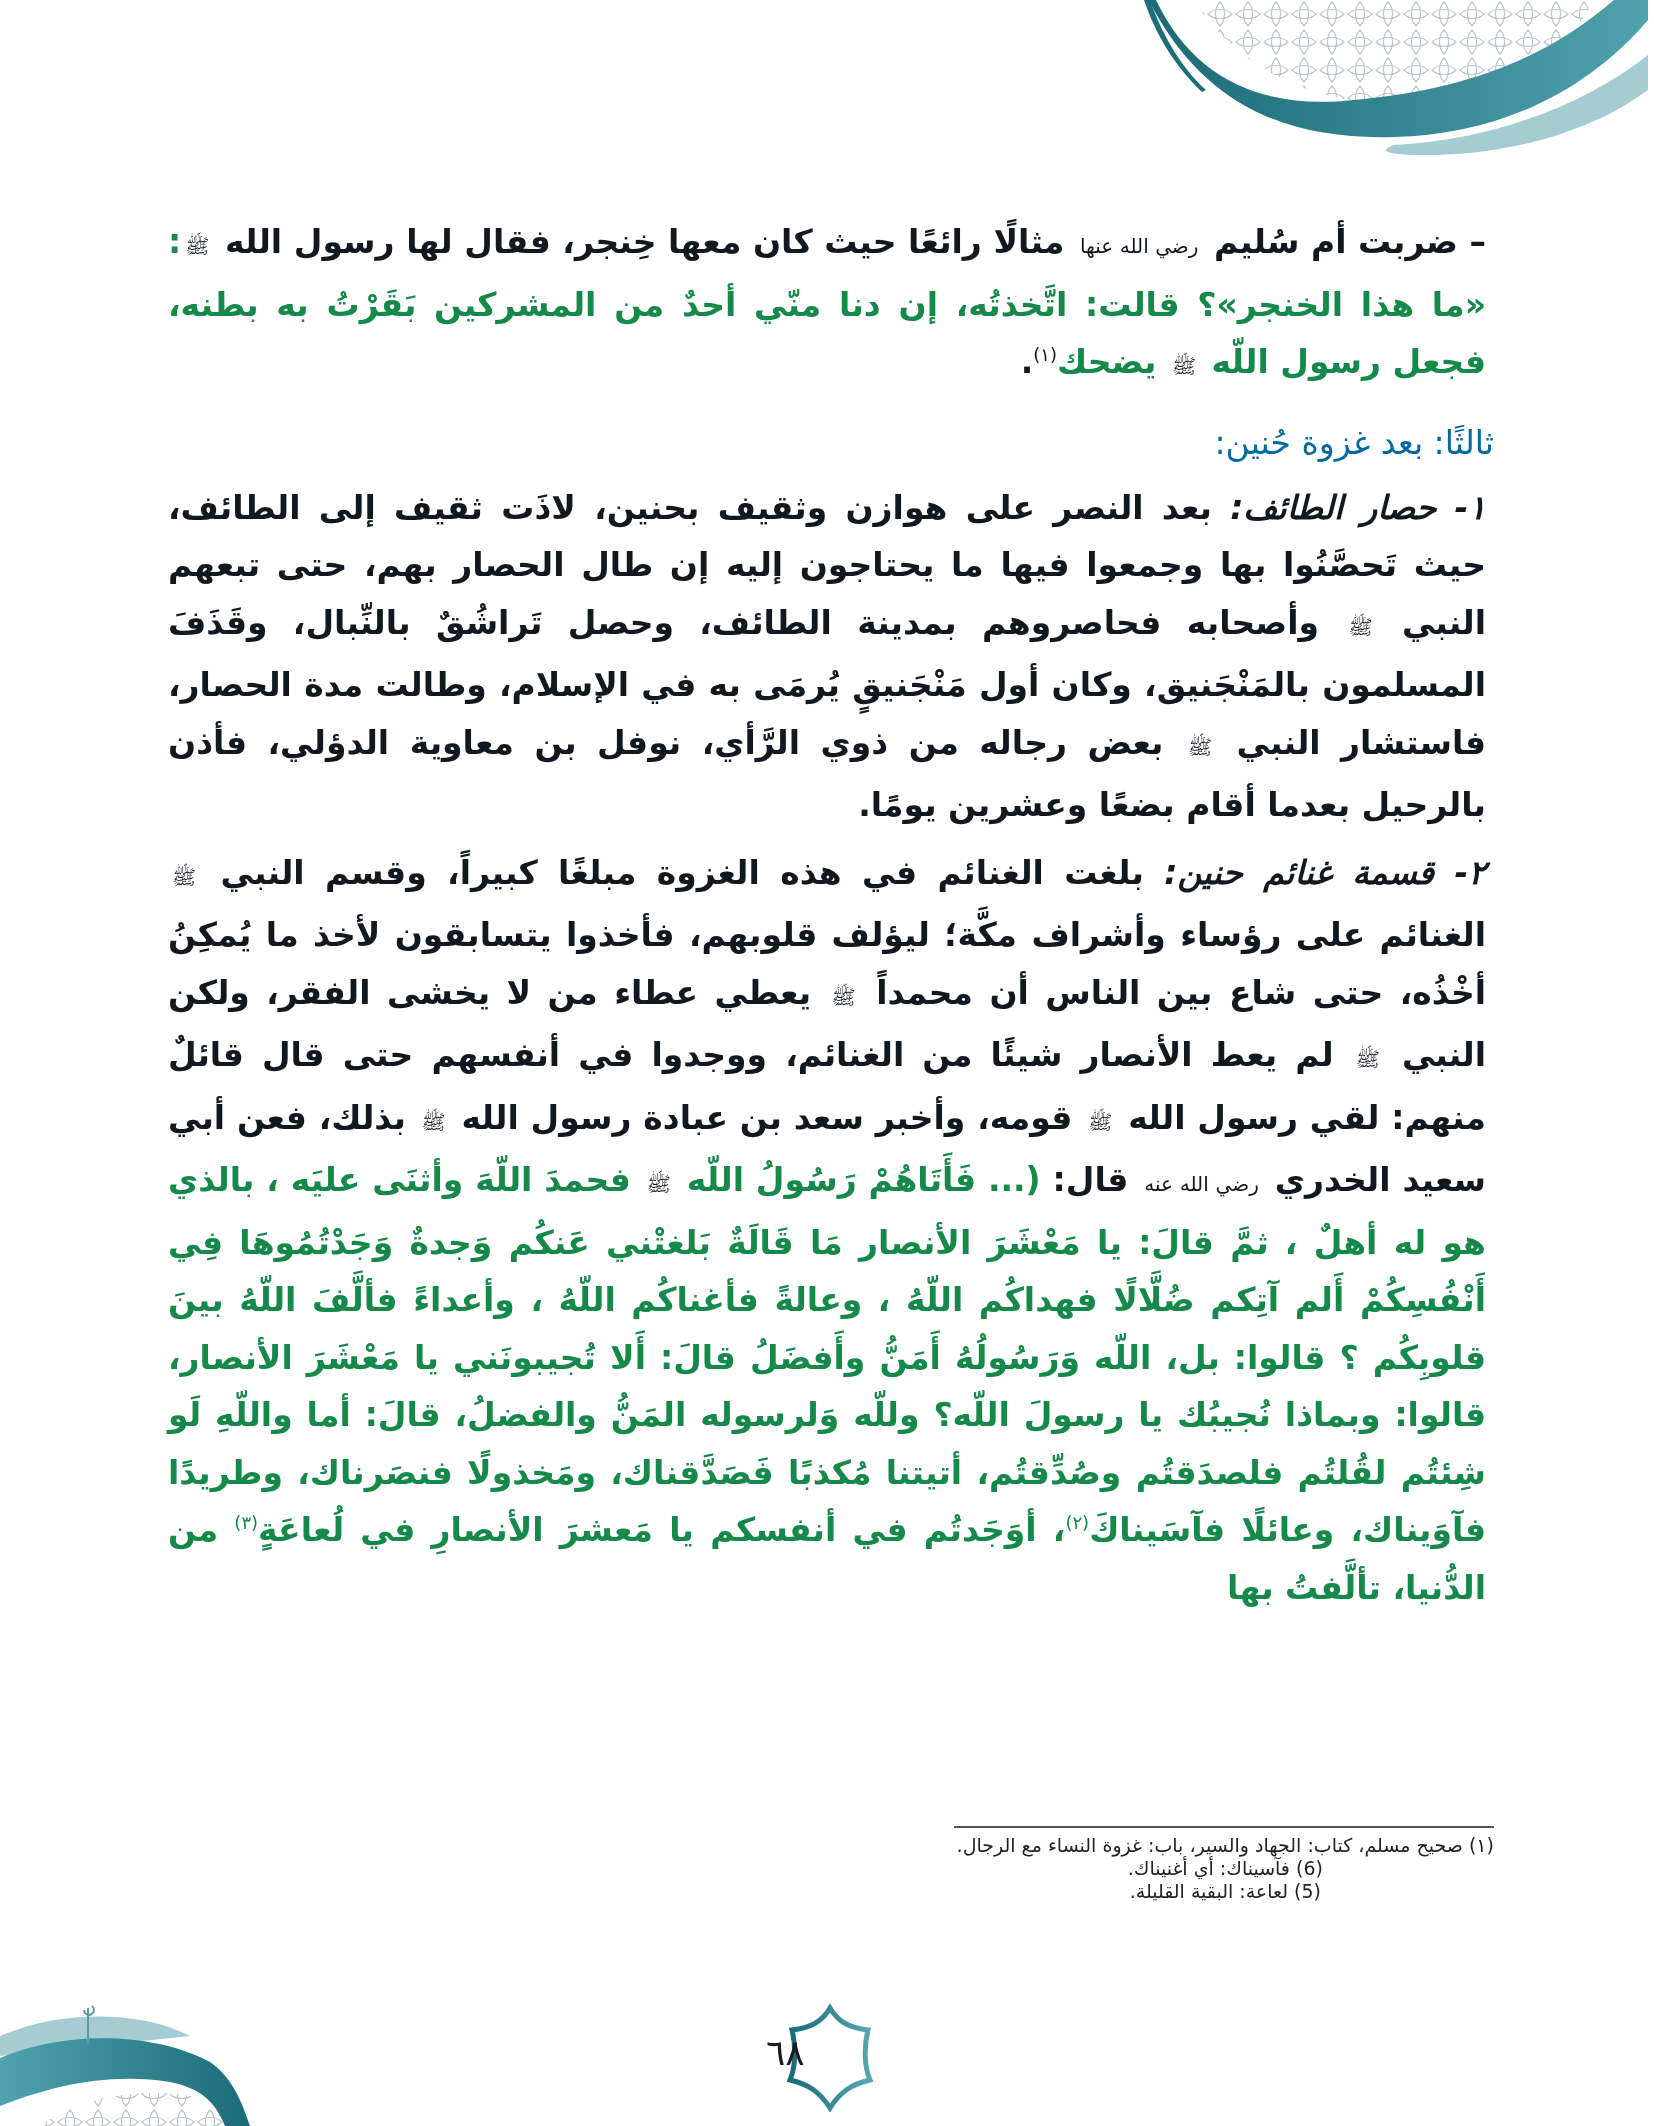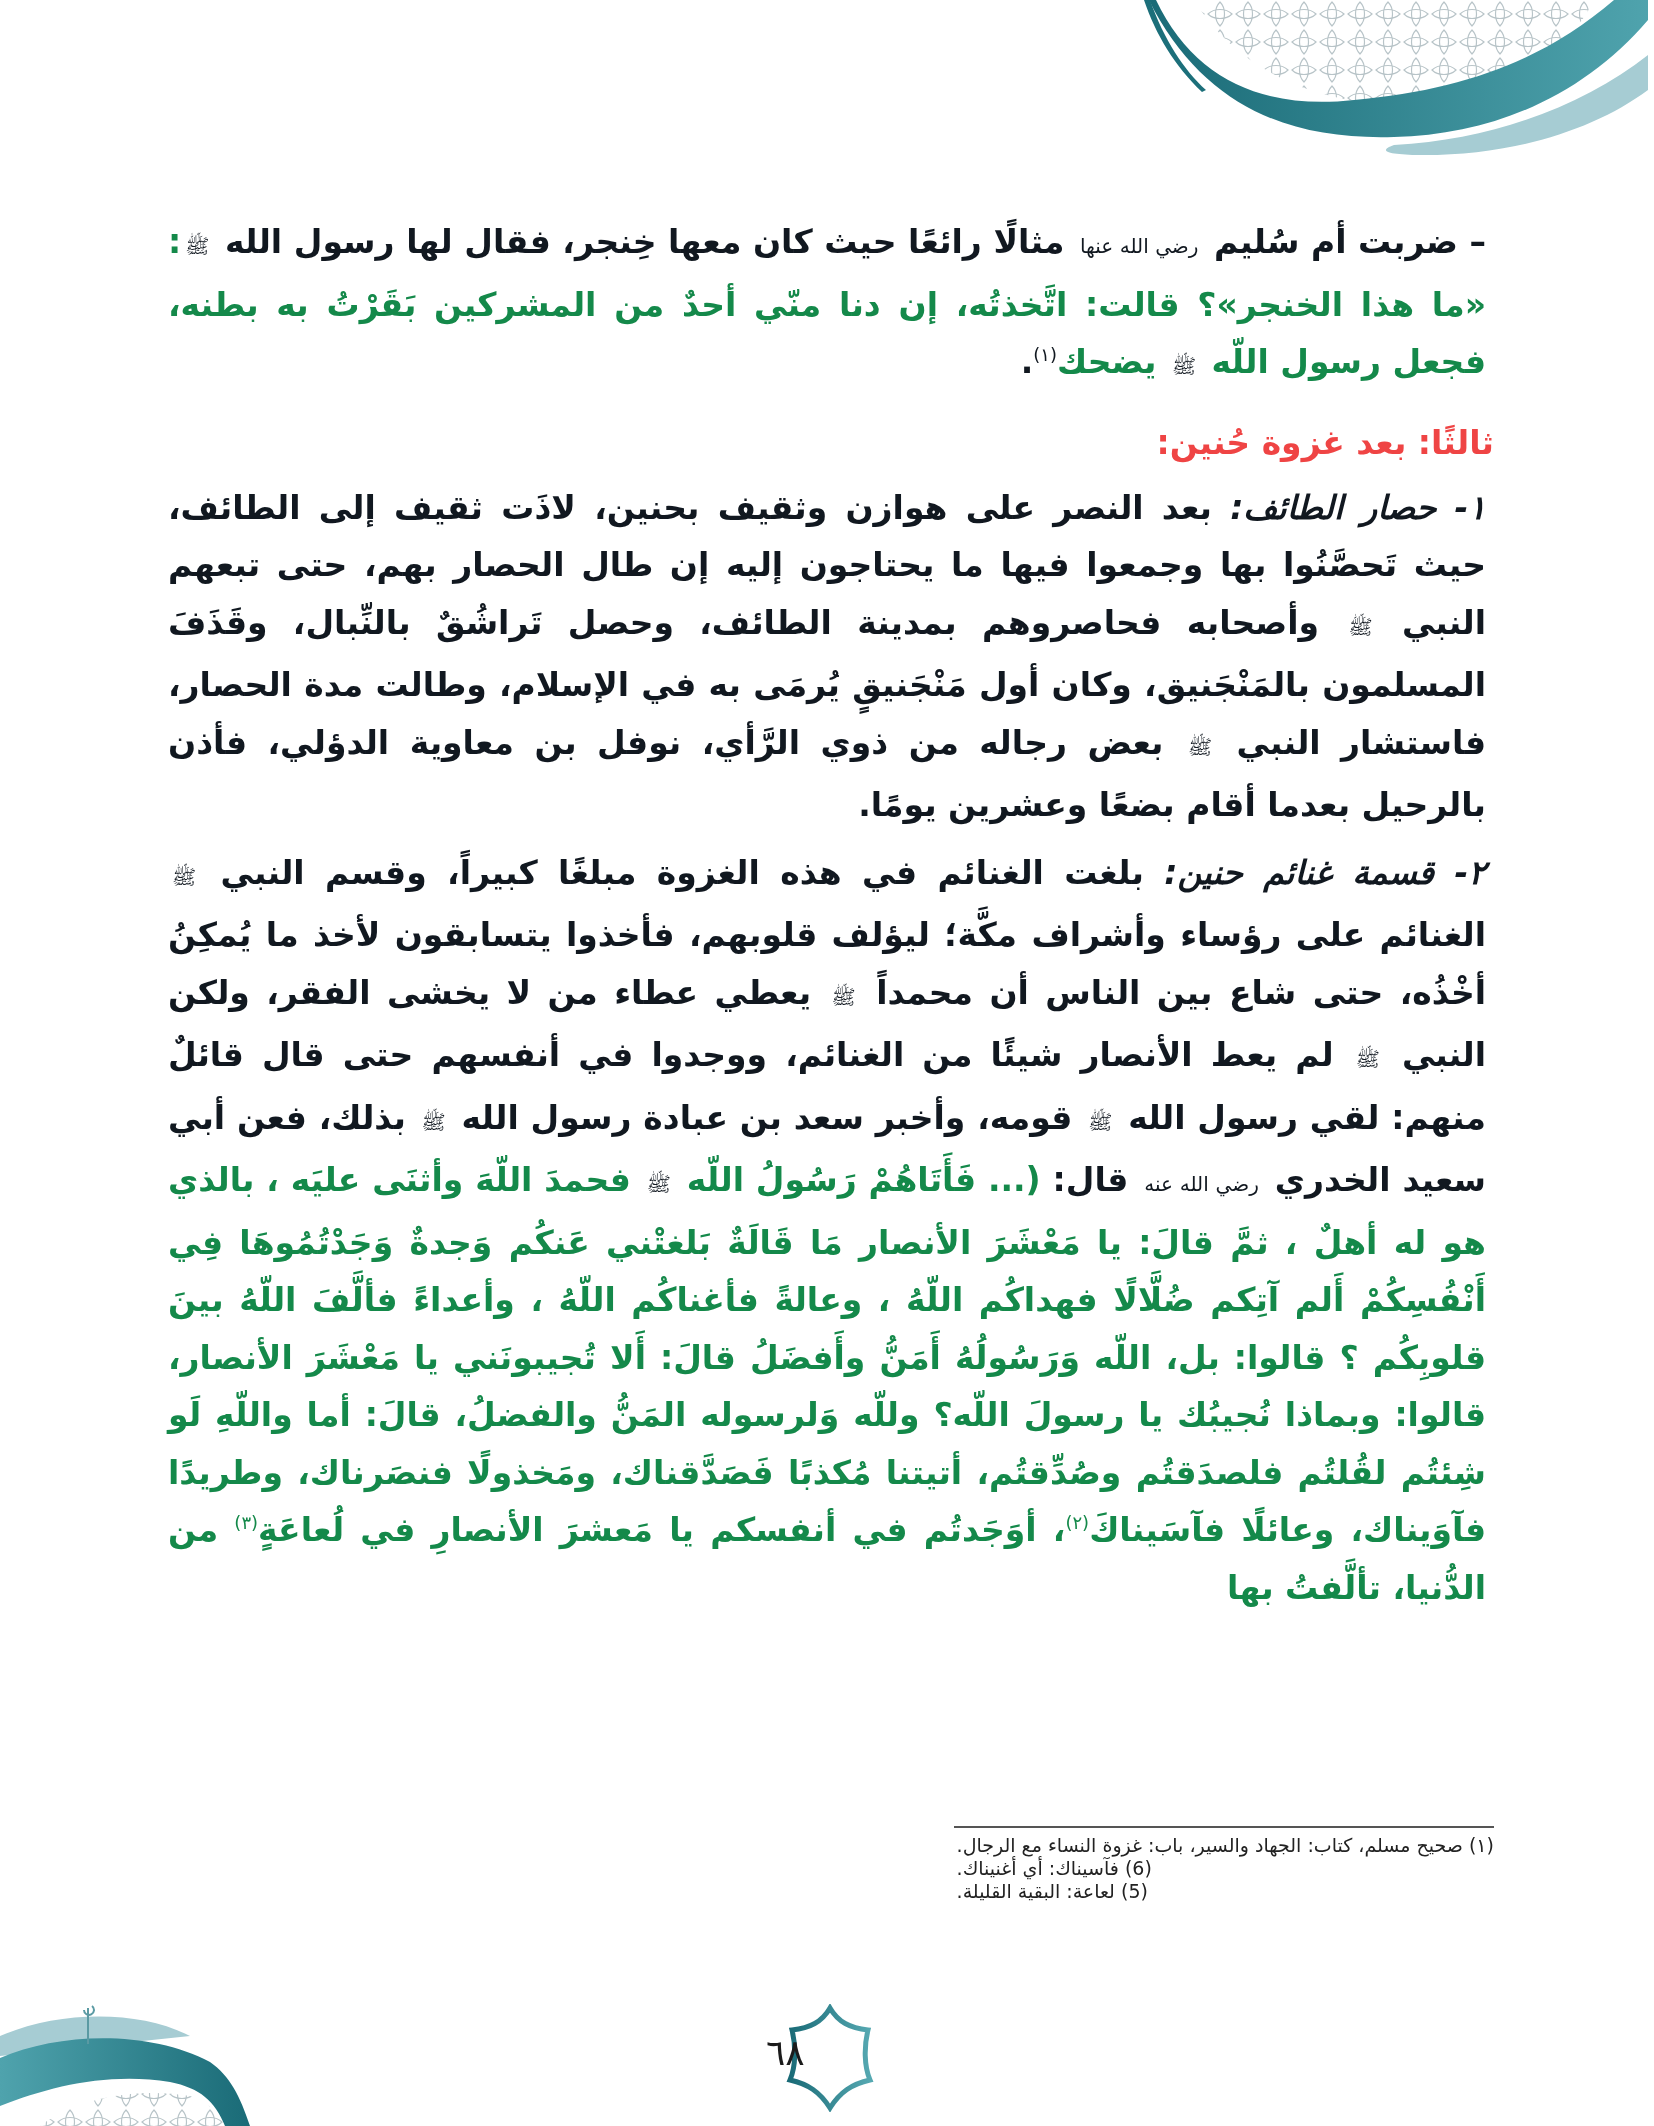--- a/index.html
+++ b/index.html
@@ -7,27 +7,27 @@
          font-family: "DejaVu Sans", "Liberation Sans", sans-serif; }
   .page { position: absolute; inset: 0; }
   .deco-top { position: absolute; right: 0; top: 0; width: 560px; height: 170px; }
   .deco-bottom { position: absolute; left: 0; bottom: 0; width: 300px; height: 130px; }
   .content { position: absolute; left: 160px; right: 160px; top: 205px; direction: rtl;
              text-align: justify; color: #111820; font-size: 33px; line-height: 57.5px;
              font-weight: bold; }
   .para { margin: 8px; }
   .para + .para { margin-top: 10px; }
   .green { color: #14894a; }
-  .heading { color: #ef4444; font-size: 33px; font-weight: bold; margin: 18px 0 0 0; line-height: 57px; }
+  .heading { color: #0369a1; font-size: 33px; font-weight: normal; margin: 18px 0 0 0; line-height: 57px; }
   .lead { font-weight: bold; font-style: italic; }
   .sup { font-size: 18px; vertical-align: super; line-height: 0; font-weight: normal; }
   .honor { font-size: 20px; font-weight: normal; color: inherit; padding: 0 4px; }
   .footnote-rule { position: absolute; right: 160px; width: 540px; top: 1826px; height: 2px; background: #555; }
   .footnotes { position: absolute; right: 160px; top: 1834px; direction: rtl; font-size: 19px;
-               line-height: 23px; color: #222; text-align: left; font-family: "DejaVu Sans", sans-serif; }
+               line-height: 23px; color: #222; text-align: center; font-family: "DejaVu Sans", sans-serif; }
   .footnote { margin: 0; }
   .page-num { position: absolute; left: 766px; top: 2004px; width: 128px; height: 108px; }
   .page-num-text { position: absolute; left: 0; right: 0; top: 28px; text-align: left;
                    font-size: 36px; color: #1b1b1b; font-family: "DejaVu Serif", serif; }
 </style>
 </head>
 <body>
 
 <div class="page">
 

